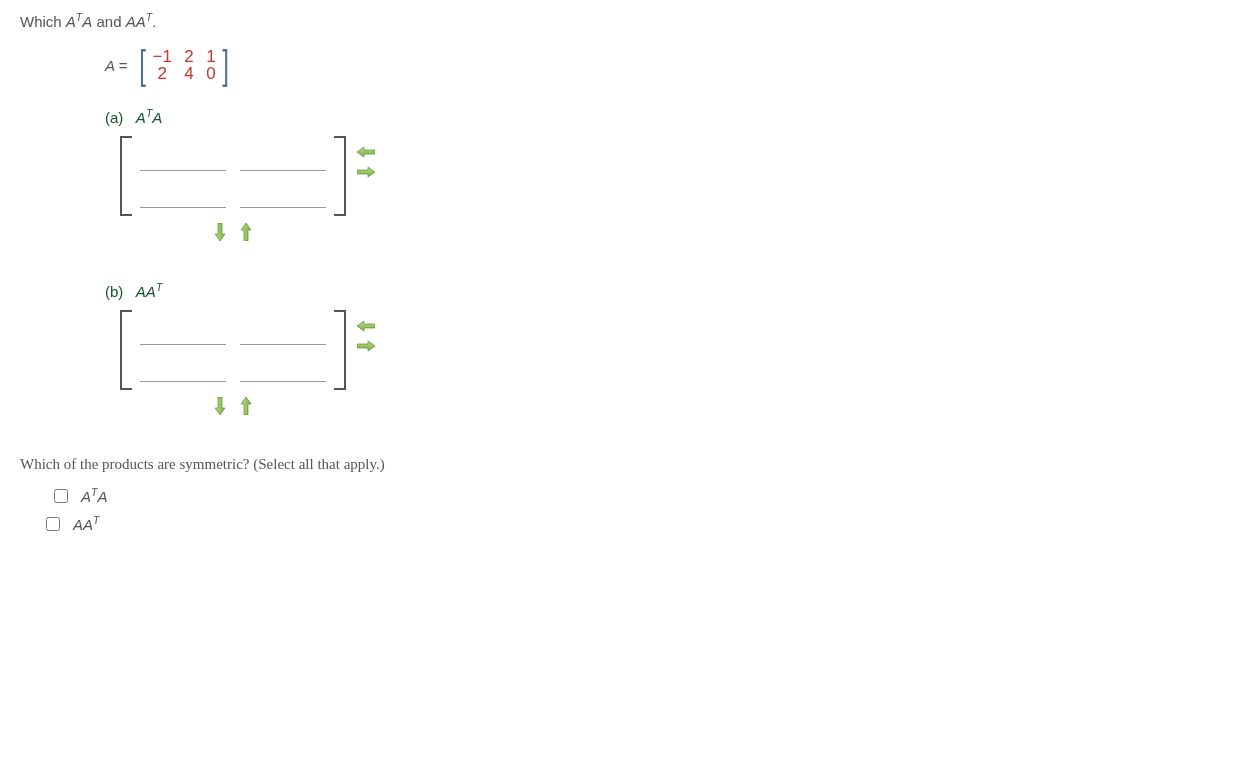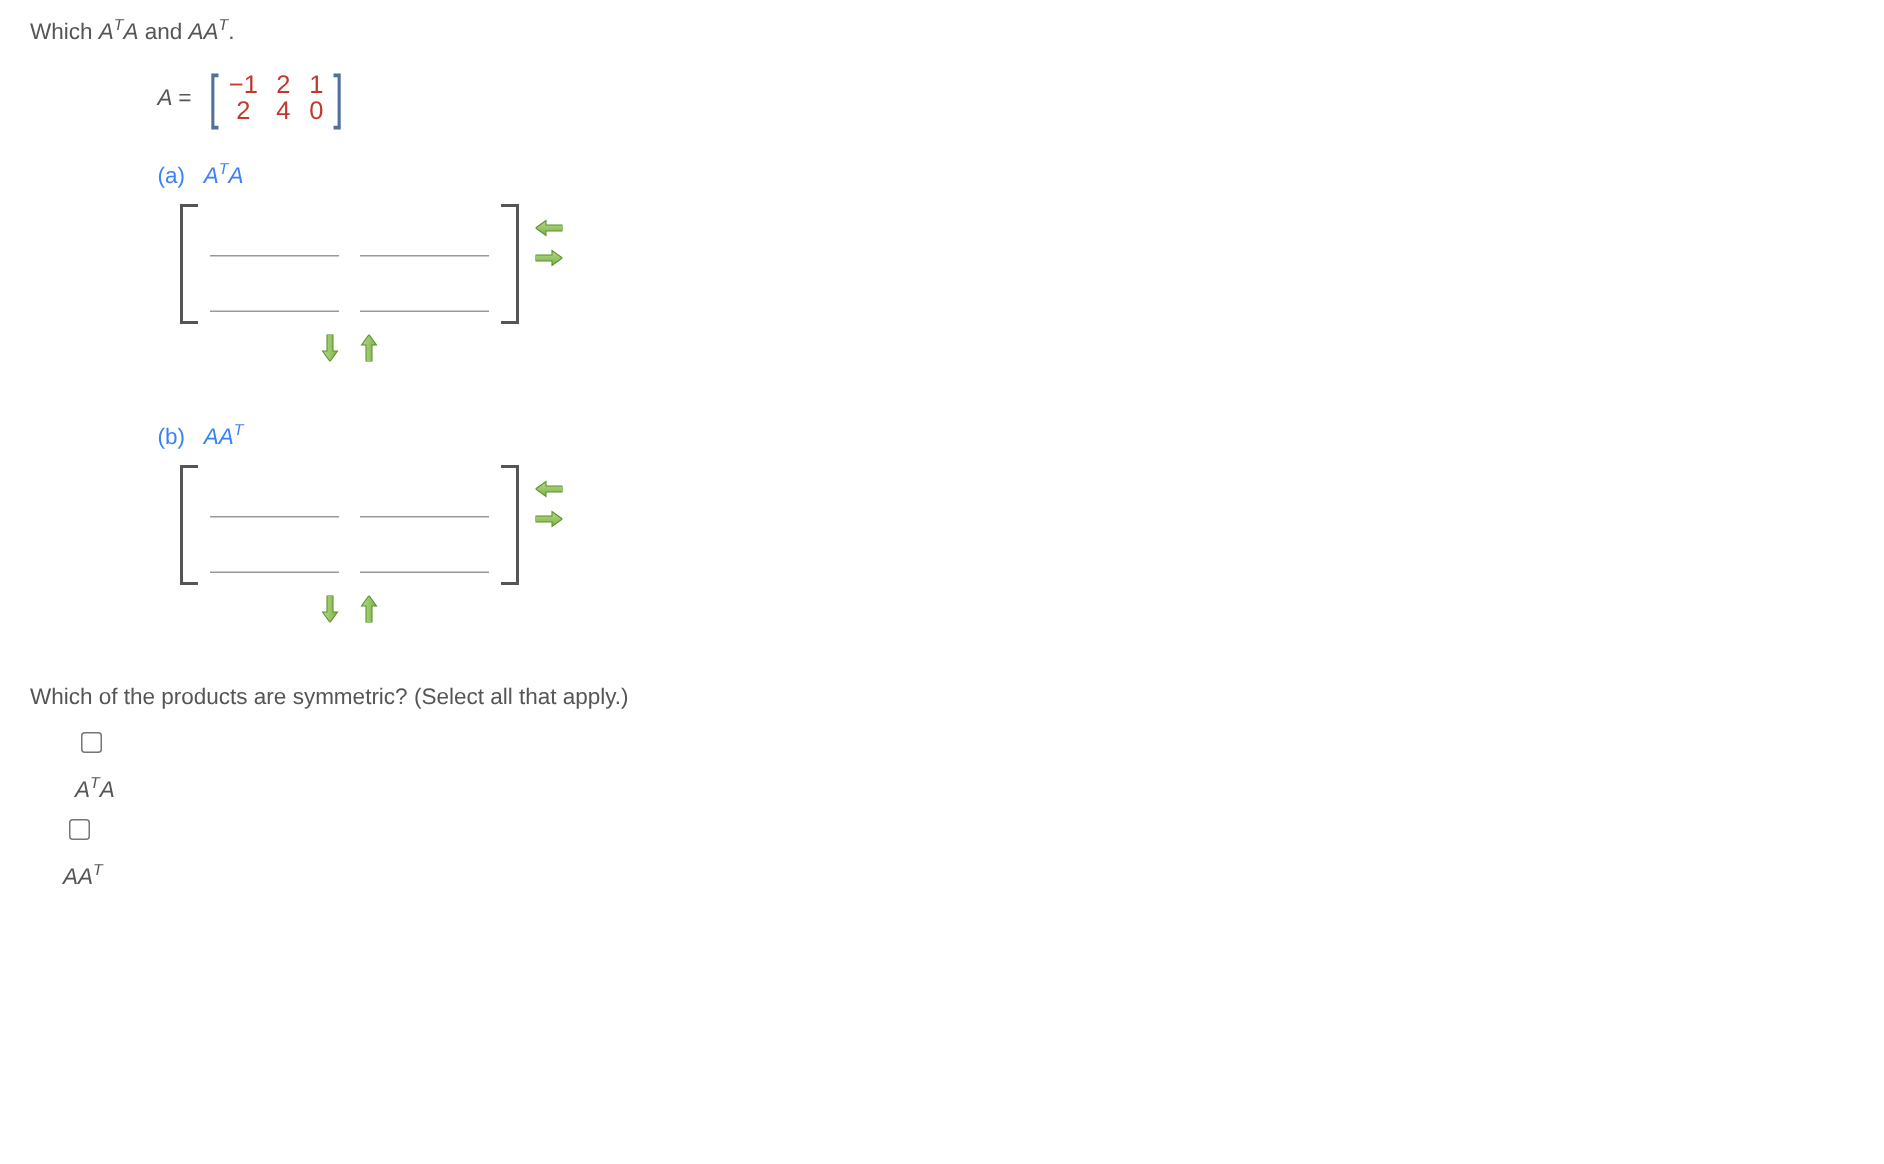--- a/index.html
+++ b/index.html
@@ -34,21 +34,21 @@
     grid-template-columns: repeat(3, auto);
     gap: 0 12px;
     color: #c0392b;
     font-size: 17px;
     padding: 4px 4px;
     align-items: center;
   }
   .matrix-grid span { text-align: center; min-width: 10px; }
   .part-label {
     margin: 18px 0 8px 85px;
-    color: #3b82f6;
+    color: #14532d;
   }
   .answer-matrix {
     display: flex;
     align-items: flex-start;
     margin-left: 100px;
   }
   .am-brackets {
     display: flex;
     align-items: stretch;
   }
@@ -94,27 +94,27 @@
   .bottom-arrows {
     margin-left: 190px;
     margin-top: 6px;
     display: flex;
     gap: 6px;
     margin-bottom: 38px;
   }
   .question2 {
     margin-top: 16px;
     margin-bottom: 10px;
+    font-family: Liberation Serif, serif;
   }
   .checkbox-row {
     display: flex;
-    align-items: flex-start;
+    align-items: center;
     margin: 6px 0 6px 30px;
     gap: 10px;
-    flex-direction: column;
   }
   .checkbox-row input[type="checkbox"] {
     width: 14px;
     height: 14px;
   }
   .code-a { font-style: italic; }
 </style>
 </head>
 <body>
 

